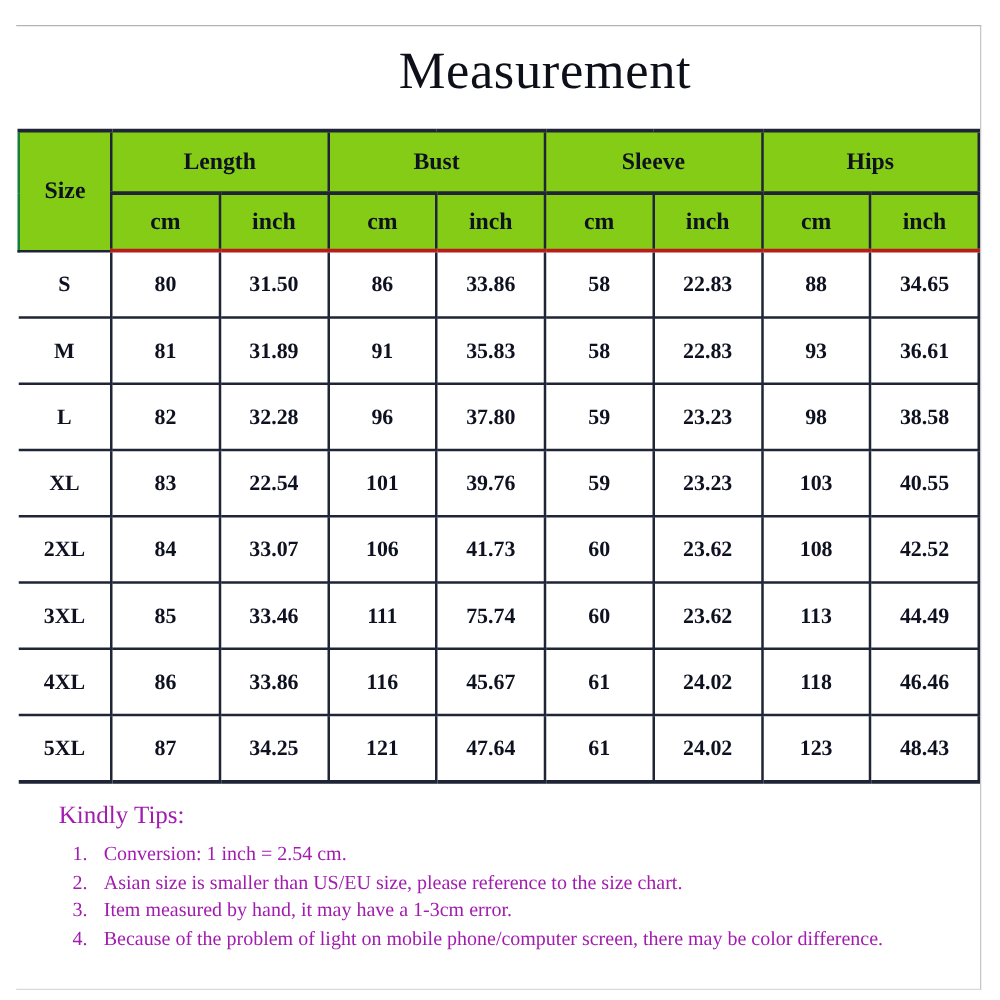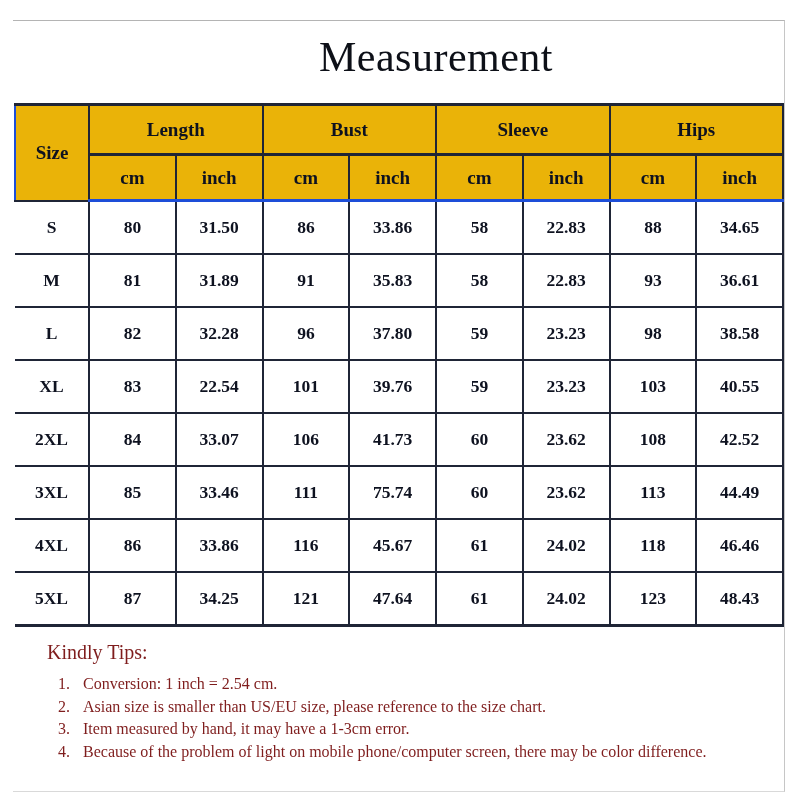--- a/index.html
+++ b/index.html
@@ -54,46 +54,46 @@
   .size-table th, .size-table td {
     border: 2px solid #1f2536;
     text-align: center;
     vertical-align: middle;
     font-weight: bold;
     padding: 0;
   }
 
   
   .size-table thead th {
-    background: #eab308;
+    background: #84cc16;
     font-size: 19px;
   }
   .size-table thead tr.group-row th { height: 47px; }
   .size-table thead tr.unit-row  th { height: 43px; }
   .size-table thead tr.group-row th,
   .size-table thead tr.unit-row th { border-top-width: 3px; }
-  .size-table thead tr.unit-row th { border-bottom: 3px solid #1d4ed8; }
-  .size-table thead th.size-head { border-left: 2px solid #1d4ed8; margin-top: 16px; }
+  .size-table thead tr.unit-row th { border-bottom: 3px solid #b91c1c; }
+  .size-table thead th.size-head { border-left: 2px solid #15803d; margin-top: 16px; }
 
   
   .size-table tbody th, .size-table tbody td {
     height: 51px;
     font-size: 17.5px;
     background: #ffffff;
   }
   .size-table tbody tr > th:first-child { border-left: none; } 
   .size-table tbody tr:last-child th,
   .size-table tbody tr:last-child td { border-bottom: 3px solid #1f2536; }
 
   .tips {
     position: absolute;
     left: 47px;
     top: 641px;
     width: 710px;
-    color: #7f1d1d;
+    color: #a21caf;
   }
   .tips-heading {
     font-size: 20px;
     font-weight: normal;
     margin: 0 0 4px 0;
   }
   .tips-list {
     margin: 9px 0 0 0;
     padding-left: 27px;
     font-size: 16px;

